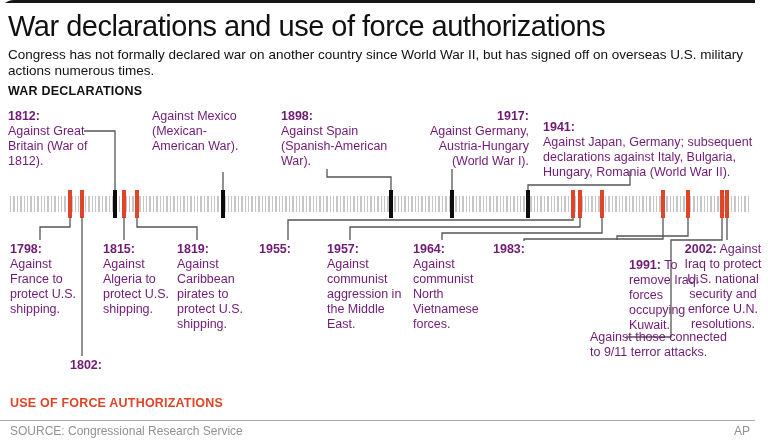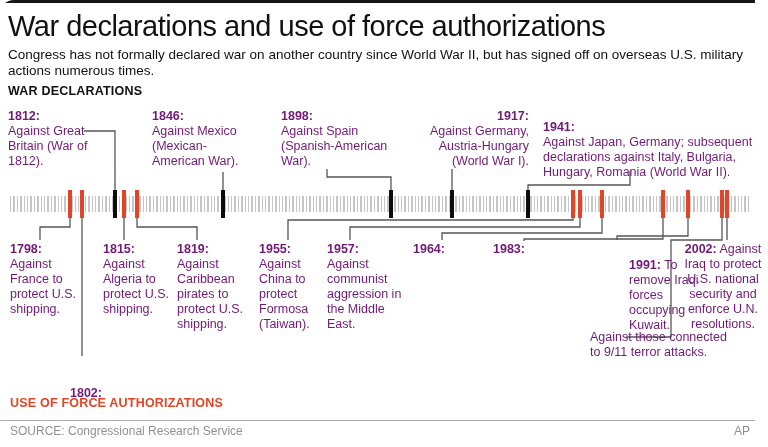--- a/index.html
+++ b/index.html
@@ -67,31 +67,31 @@
       <div class="marker auth" style="left: 571px;"></div>
       <div class="marker auth" style="left: 578px;"></div>
       <div class="marker auth" style="left: 600px;"></div>
       <div class="marker auth" style="left: 661px;"></div>
       <div class="marker auth" style="left: 686px;"></div>
       <div class="marker auth" style="left: 720px;"></div>
       <div class="marker auth" style="left: 725px;"></div>
     </div>
   <div id="labels">
       <div class="ev" style="left: 8px; top: 109px; width: 100px;"><b class="block">1812:</b><span>Against Great Britain (War of 1812).</span></div>
-      <div class="ev" style="left: 152px; top: 109px; width: 100px;"><b class="block">1846:</b><span>Against Mexico (Mexican-American War).</span></div>
+      <div class="ev" style="left: 152px; top: 109px; width: 100px;"><span>Against Mexico (Mexican-American War).</span></div>
       <div class="ev" style="left: 281px; top: 109px; width: 122px;"><b class="block">1898:</b><span>Against Spain (Spanish-American War).</span></div>
       <div class="ev" style="left: 417px; top: 109px; width: 112px; text-align: right;"><b class="block">1917:</b><span>Against Germany, Austria-Hungary (World War I).</span></div>
       <div class="ev" style="left: 543px; top: 120px; width: 212px;"><b class="block">1941:</b><span>Against Japan, Germany; subsequent declarations against Italy, Bulgaria, Hungary, Romania (World War II).</span></div>
       <div class="ev" style="left: 10px; top: 242px; width: 76px;"><b class="block">1798:</b><span>Against France to protect U.S. shipping.</span></div>
-      <div class="ev" style="left: 70px; top: 358px; width: 300px; margin-top: 28px;"><b class="block">1802:</b></div>
+      <div class="ev" style="left: 70px; top: 358px; width: 300px;"><b class="block">1802:</b></div>
       <div class="ev" style="left: 103px; top: 242px; width: 78px;"><b class="block">1815:</b><span>Against Algeria to protect U.S. shipping.</span></div>
       <div class="ev" style="left: 177px; top: 242px; width: 80px;"><b class="block">1819:</b><span>Against Caribbean pirates to protect U.S. shipping.</span></div>
-      <div class="ev" style="left: 259px; top: 242px; width: 64px;"><b class="block">1955:</b><span>Against China to protect Formosa (Taiwan).</span></div>
+      <div class="ev" style="left: 259px; top: 242px; width: 64px;"><b class="block">1955:</b></div>
       <div class="ev" style="left: 327px; top: 242px; width: 80px;"><b class="block">1957:</b><span>Against communist aggression in the Middle East.</span></div>
-      <div class="ev" style="left: 413px; top: 242px; width: 80px;"><b class="block">1964:</b></div>
+      <div class="ev" style="left: 413px; top: 242px; width: 80px;"><b class="block">1964:</b><span>Against communist North Vietnamese forces.</span></div>
       <div class="ev" style="left: 493px; top: 242px; width: 92px;"><b class="block">1983:</b></div>
       <div class="ev" style="left: 589px; top: 258px; width: 80px; margin-left: 40px;"><b>1991:</b><span> To remove Iraqi forces occupying Kuwait.</span></div>
       <div class="ev" style="left: 590px; top: 330px; width: 140px;"><span>Against those connected to 9/11 terror attacks.</span></div>
       <div class="ev" style="left: 678px; top: 242px; width: 90px; text-align: center;"><b>2002:</b><span> Against Iraq to protect U.S. national security and enforce U.N. resolutions.</span></div>
     </div>
 
   <div class="sec-head sec-auth">USE OF FORCE AUTHORIZATIONS</div>
   <div class="rule"></div>
   <div class="source">SOURCE: Congressional Research Service</div>
   <div class="credit">AP</div>

